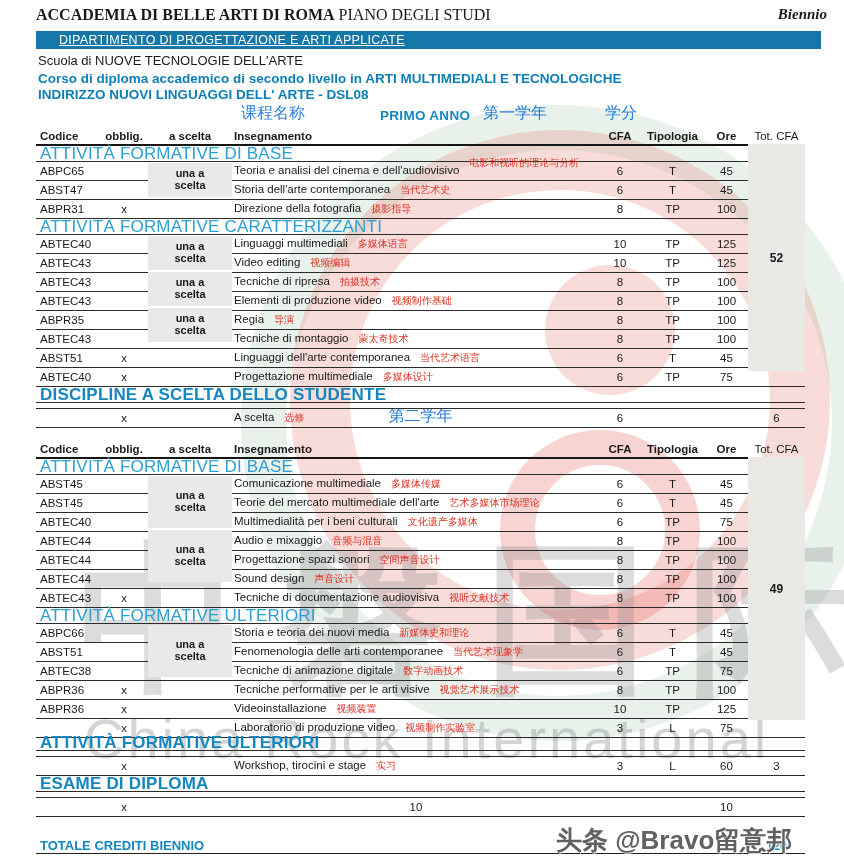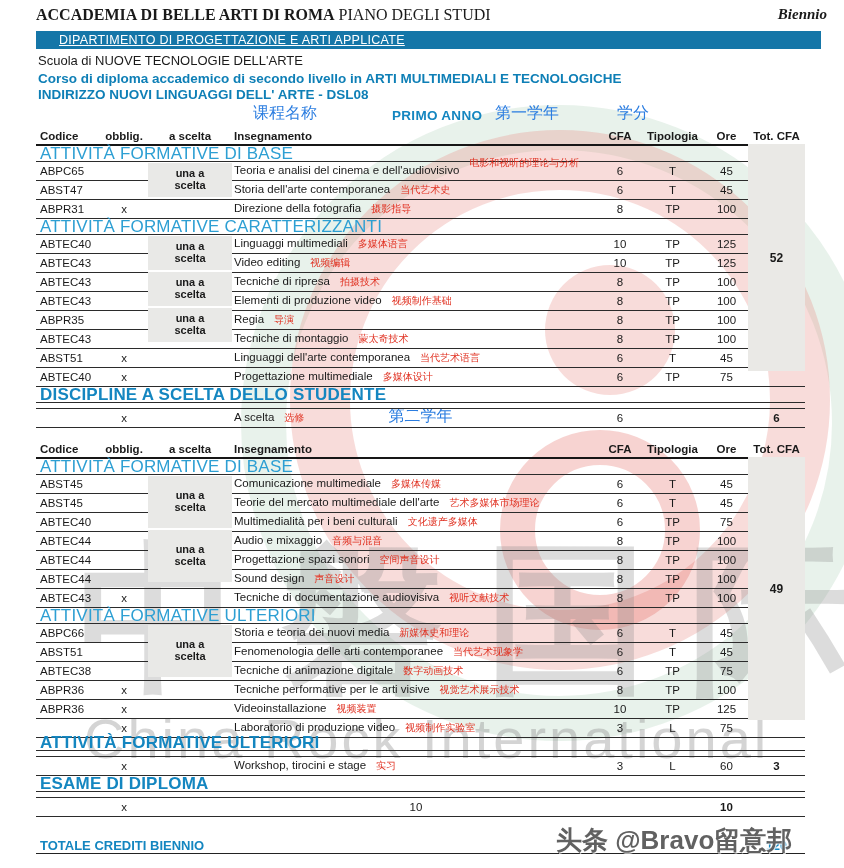--- a/index.html
+++ b/index.html
@@ -18,32 +18,32 @@
   .content{position:absolute;left:0;top:0;width:844px;z-index:1;}
   .title-row{position:absolute;left:36px;top:6px;width:791px;display:flex;justify-content:space-between;
              font-family:"Liberation Serif", serif;font-size:16px;}
   .title-main b{font-weight:bold;}
   .biennio{font-weight:bold;font-style:italic;font-size:15px;}
   .dept-bar{position:absolute;left:36px;top:31px;width:762px;height:18px;background:#1576a8;color:#fff;
             font-size:12.5px;line-height:18px;padding-left:23px;letter-spacing:.3px;text-decoration:underline;}
   .school-line{position:absolute;left:38px;top:53px;font-size:13px;}
   .course-lines{position:absolute;left:38px;top:71px;font-size:13.5px;font-weight:bold;color:#0e7fb6;line-height:1.2;}
   
-  .annot-strip{position:absolute;left:16px;top:101px;width:676px;height:26px;}
+  .annot-strip{position:absolute;left:4px;top:101px;width:676px;height:26px;}
   .zh-blue{color:#2b7de0;font-size:16px;position:absolute;white-space:nowrap;}
   .anno-title{position:absolute;color:#1486c0;font-weight:bold;font-size:13.5px;letter-spacing:.3px;}
   
   .tbl{position:absolute;left:36px;width:769px;z-index:1;}
   .trow{display:grid;grid-template-columns:64px 48px 84px 368px 40px 65px 43px 57px;
         align-items:center;height:18px;border-bottom:1px solid #2b2b2b;font-size:11.5px;position:relative;z-index:1;}
   .trow.thead{height:16px;font-weight:bold;border-bottom:2px solid #161616;}
   .c-cod{padding-left:4px;}
   .c-obb,.c-asc,.c-cfa,.c-tip,.c-ore,.c-tot{text-align:center;}
   .c-ins{padding-left:2px;white-space:nowrap;}
-  .c-tot{font-weight:bold;}
+  .c-tot{font-weight:normal;}
   .sec-h{height:15px;line-height:15px;font-size:17px;color:#2d9fd3;border-bottom:1px solid #2b2b2b;
          padding-left:4px;letter-spacing:.2px;position:relative;z-index:1;}
   .sec-h.bold{color:#1486c0;font-weight:bold;}
   .rows{position:relative;}
   .rows.spaced{margin-top:5px;}
   .rows.spaced .trow:first-child{border-top:1px solid #2b2b2b;}
   .grp{position:absolute;left:112px;width:84px;background:#e9e9e7;z-index:2;display:flex;
        align-items:center;justify-content:center;text-align:center;font-weight:bold;font-size:11px;
        line-height:1.05;white-space:pre-line;}
   .band{position:absolute;left:712px;width:57px;background:#eae9e6;z-index:2;display:flex;

